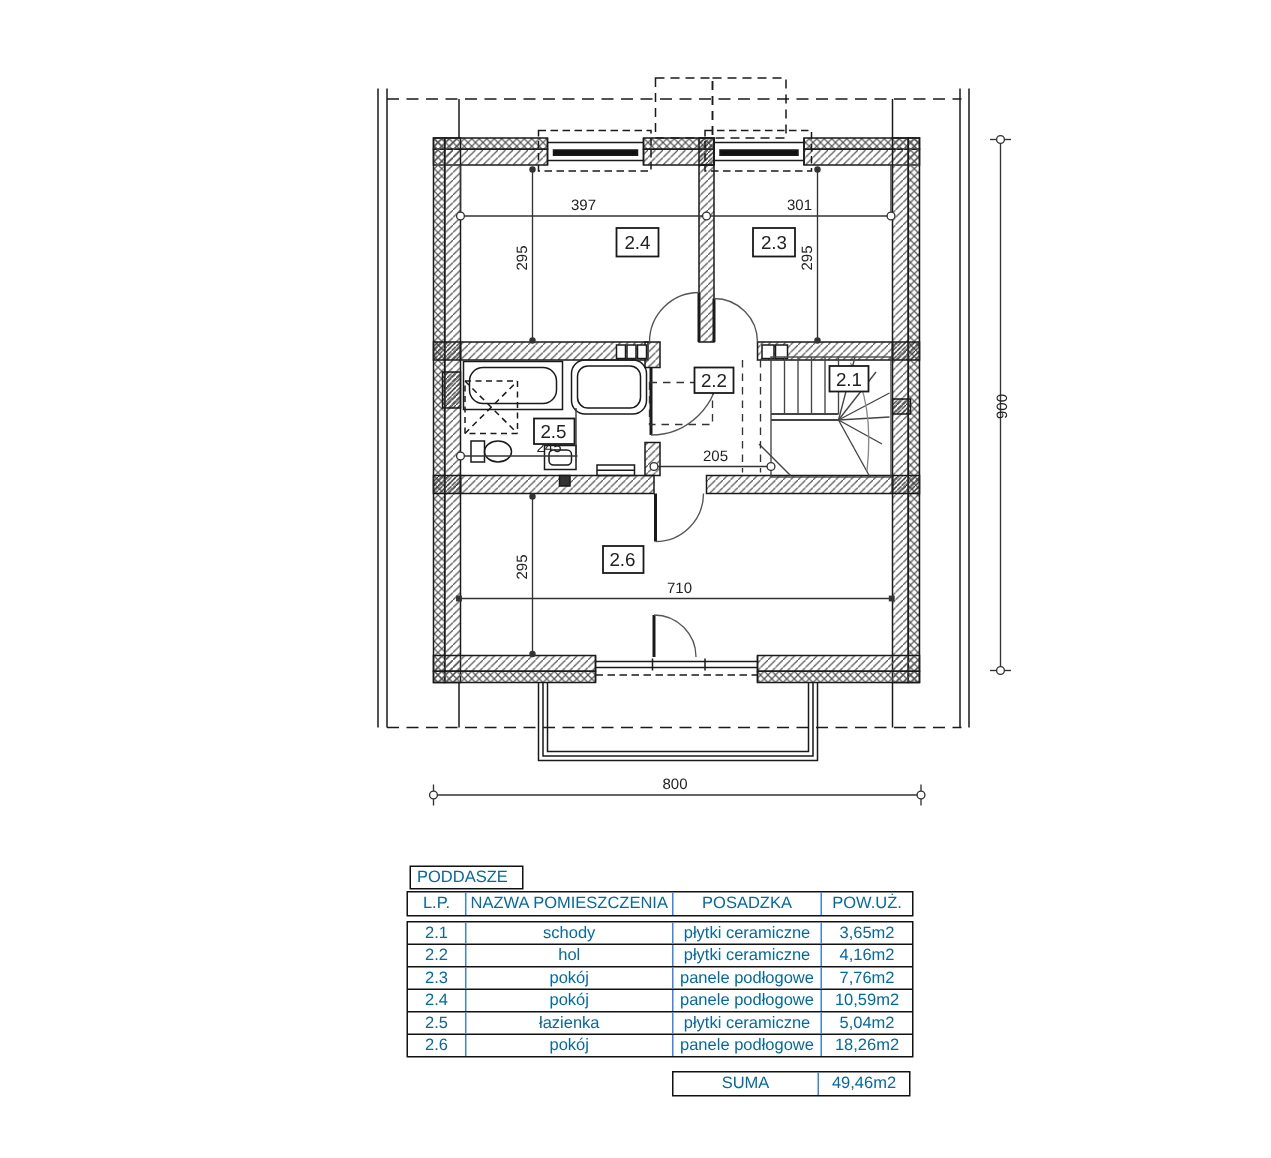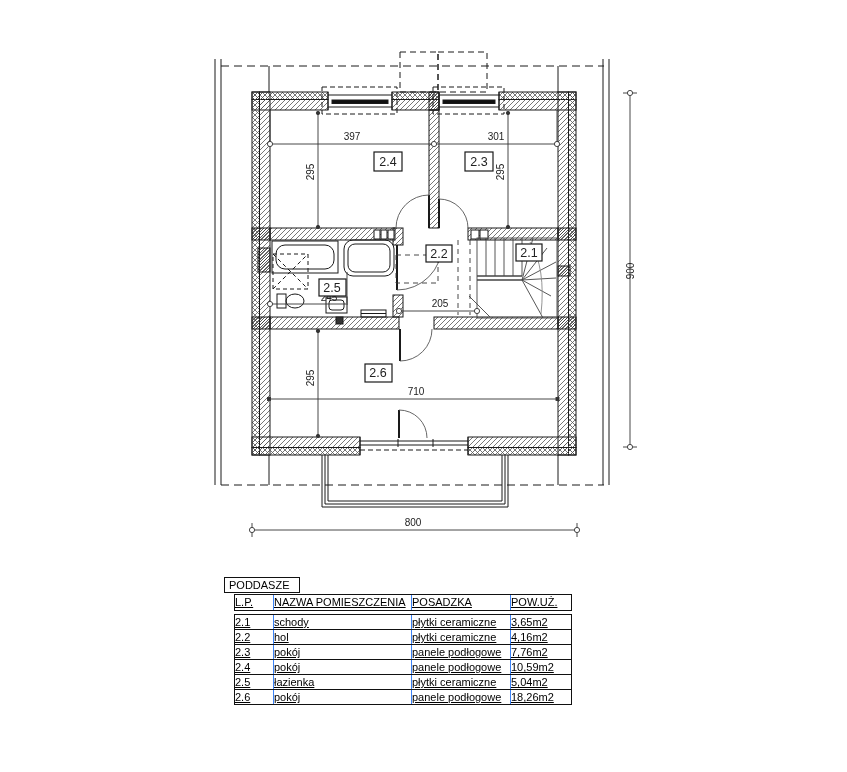--- a/index.html
+++ b/index.html
@@ -1,29 +1,29 @@
 <!DOCTYPE html>
 <html><head>
 <meta charset="utf-8">
 <style>
   html,body{margin:0;padding:0;background:#fff;}
   .page{position:relative;width:689px;height:772px;background:#fff;overflow:hidden;
-        font-family:"Liberation Sans", sans-serif;color:#000000;}
+        font-family:"Liberation Sans", sans-serif;color:#0369a1;margin-left:37px;}
   svg{position:absolute;left:0;top:0;font-family:"Liberation Sans", sans-serif;}
   svg text{fill:#222;font-size:10px;}
   svg text.room{font-size:12.5px;}
   .abs{position:absolute;box-sizing:border-box;}
-  .titlebox{left:224px;top:577px;width:76px;height:16px;border:1px solid #111;
+  .titlebox{left:236px;top:577px;width:76px;height:16px;border:1px solid #111;
             font-size:11px;line-height:14px;padding-left:4px;}
   .thead{left:234px;top:594px;width:338px;height:17px;border:1px solid #111;
          display:grid;grid-template-columns:38px 138px 99px 61px;}
   .tbody{left:234px;top:614px;width:338px;border:1px solid #111;}
   .trow{display:grid;grid-template-columns:38px 138px 99px 61px;height:14px;border-bottom:1px solid #111;}
   .trow:last-child{border-bottom:none;}
-  .c{font-size:11px;line-height:14px;text-align:left;overflow:hidden;white-space:nowrap;text-decoration:underline;}
+  .c{font-size:11px;line-height:14px;text-align:center;overflow:hidden;white-space:nowrap;}
   .thead .c{line-height:15px;}
   .c + .c{border-left:1px solid #3b82f6;}
   .tsuma{left:411px;top:714px;width:159px;height:17px;border:1px solid #111;
          display:grid;grid-template-columns:96px 61px;}
   .tsuma .c{line-height:15px;}
 </style>
 </head>
 <body>
 
 <div class="page">
@@ -329,14 +329,18 @@
     <div class="c">5,04m2</div>
   </div>
   <div class="trow">
     <div class="c">2.6</div>
     <div class="c">pokój</div>
     <div class="c">panele podłogowe</div>
     <div class="c">18,26m2</div>
   </div>
 </div>
 
+<div class="abs tsuma">
+  <div class="c">SUMA</div>
+  <div class="c">49,46m2</div>
+</div>
 
 </div>
 
 </body></html>

